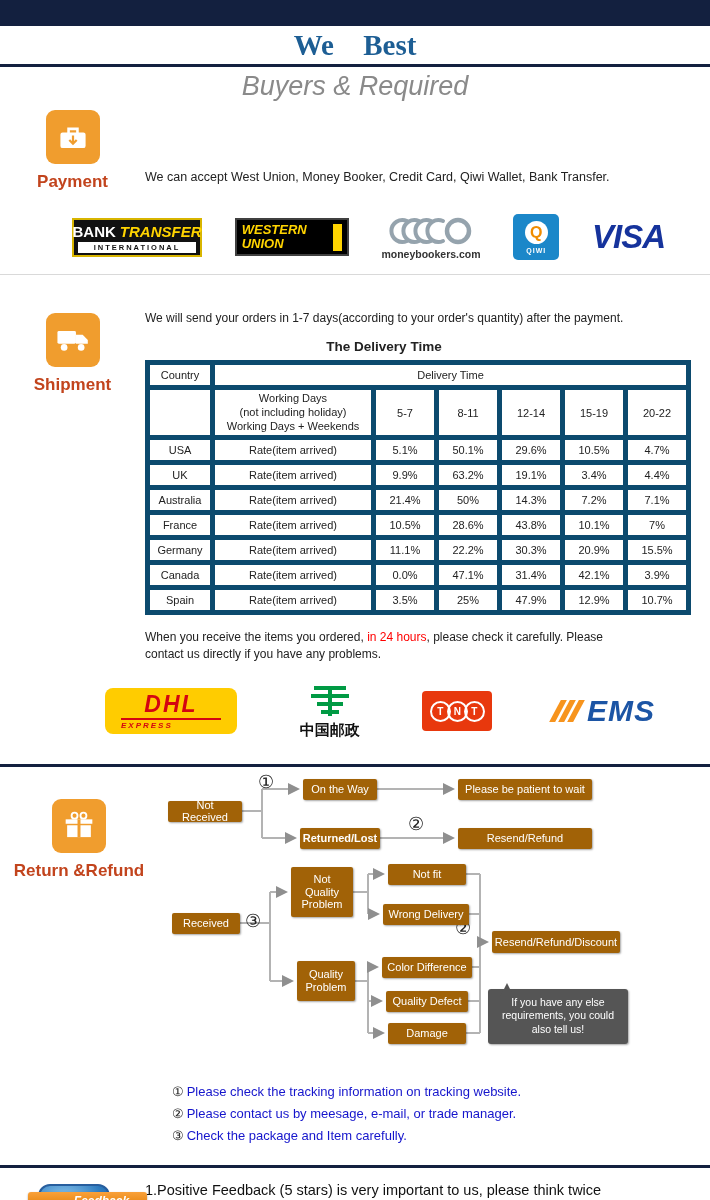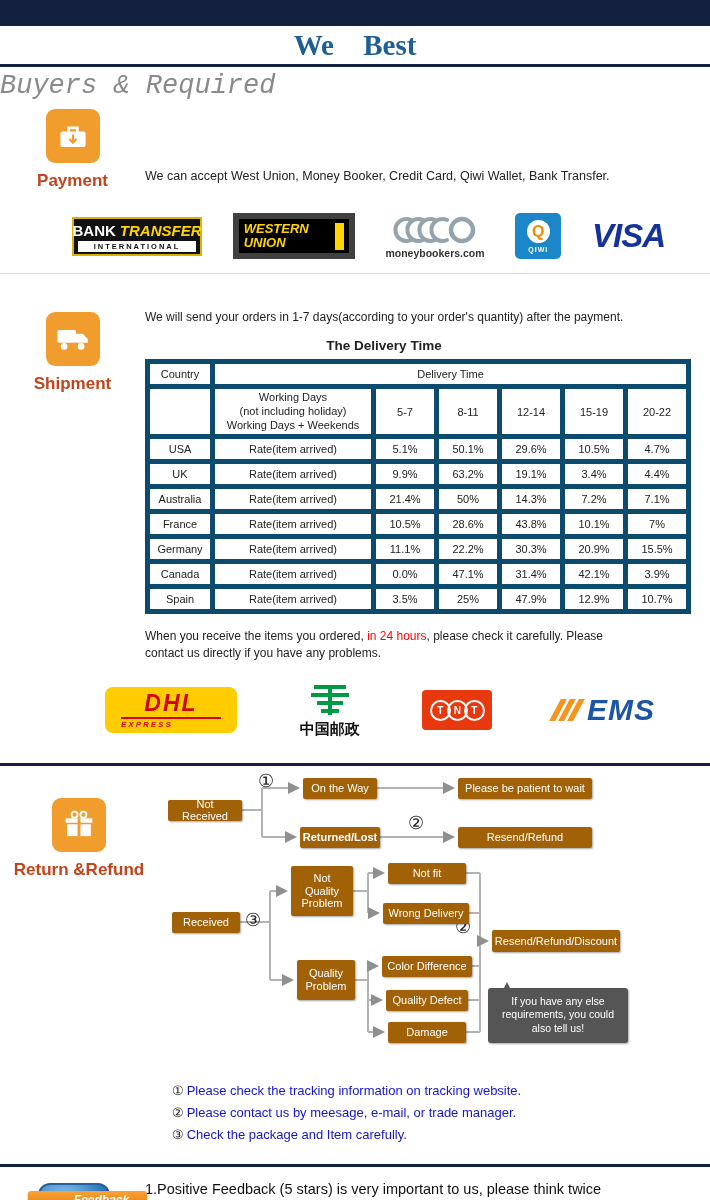--- a/index.html
+++ b/index.html
@@ -1,35 +1,35 @@
 <!DOCTYPE html>
 <html><head>
 <meta charset="utf-8">
 <style>
   html,body{margin:0;padding:0;width:710px;background:#fff;font-family:"Liberation Sans",sans-serif;color:#222;font-size:12px;}
   .topbar{height:26px;background:#13203f;}
   .navyline{height:3px;background:#13203f;}
   .grayline{height:1px;background:#d9d9d9;margin-top:14px;}
   .titleband{height:38px;display:flex;align-items:center;justify-content:center;}
   .page-title{font-family:"Liberation Serif",serif;font-size:29px;font-weight:bold;color:#1d5e94;word-spacing:22px;}
-  .subtitle{text-align:left;font-family:Liberation Mono, monospace;font-style:italic;font-size:27px;color:#8a8a8a;margin:4px 0 8px;}
+  .subtitle{text-align:center;font-family:Liberation Sans, sans-serif;font-style:italic;font-size:27px;color:#8a8a8a;margin:4px 0 8px;}
   .section{display:flex;}
   .side{flex:0 0 145px;display:flex;flex-direction:column;align-items:center;}
   .seclabel{font-size:17px;font-weight:bold;color:#c2441d;margin-top:8px;white-space:nowrap;}
   .icon-sq{width:54px;height:54px;background:#f09d2e;border-radius:9px;display:flex;align-items:center;justify-content:center;}
   .pre{white-space:pre-line;}
   
   .pay-desc{font-size:12.5px;color:#222;}
   .logo-row{display:flex;align-items:center;justify-content:space-between;margin:22px 45px 0 72px;}
   .bt{width:118px;border:2px solid #d8b500;background:#111;padding:3px 4px 2px;text-align:center;}
   .bt-top{display:flex;justify-content:center;gap:4px;align-items:baseline;}
   .bt-bank{color:#fff;font-weight:bold;font-size:15px;}
   .bt-transfer{color:#ffd400;font-weight:bold;font-style:italic;font-size:15px;}
   .bt-intl{background:#fff;color:#111;font-size:7.5px;letter-spacing:2px;margin-top:2px;padding:1px 0;font-weight:bold;}
-  .wu{width:100px;background:#000;border:6px solid #404040;padding:3px 5px;display:flex;align-items:flex-end;}
+  .wu{width:100px;background:#000;border:2px solid #404040;padding:3px 5px;display:flex;align-items:flex-end;}
   .wu-text{color:#ffd400;font-weight:bold;font-size:13px;line-height:1.05;display:flex;flex-direction:column;font-style:italic;}
   .wu-bar{width:9px;height:27px;background:#ffd400;margin-left:auto;}
   .mb{display:flex;flex-direction:column;align-items:center;}
   .mb-label{font-size:10.5px;font-weight:bold;color:#333;margin-top:1px;}
   .qiwi{width:46px;height:46px;background:#1b87c9;border-radius:5px;display:flex;flex-direction:column;align-items:center;justify-content:center;}
   .qiwi-q{width:23px;height:23px;background:#fff;border-radius:50%;color:#f08c00;font-weight:bold;font-size:16px;line-height:23px;text-align:center;}
   .qiwi-label{color:#fff;font-size:7px;letter-spacing:1px;margin-top:3px;font-weight:bold;}
   .visa{font-style:italic;font-weight:bold;font-size:33px;color:#16339c;letter-spacing:-1px;}
   
   .ship-intro{font-size:12px;margin-top:4px;}

